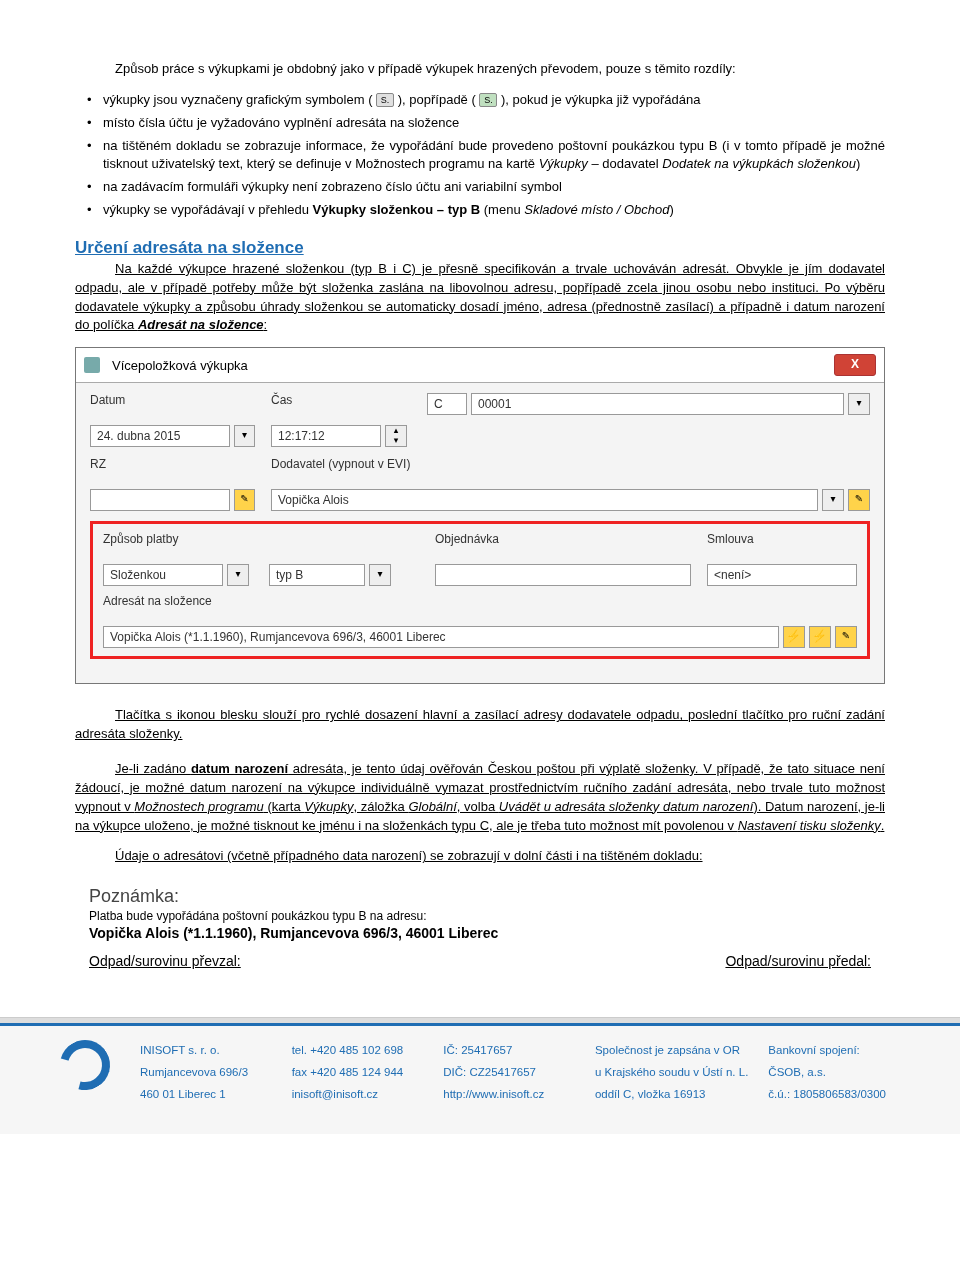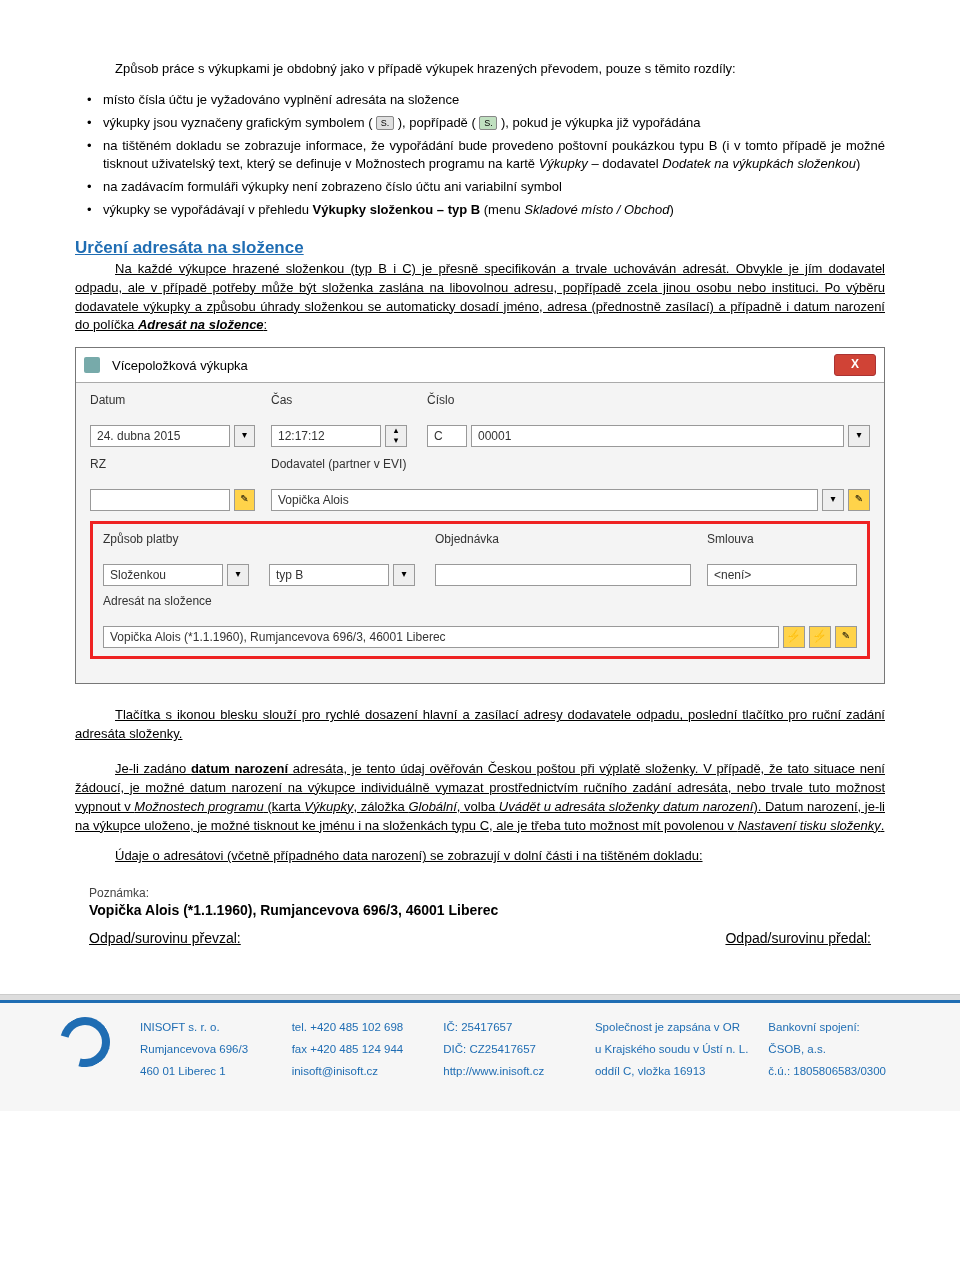--- a/index.html
+++ b/index.html
@@ -33,21 +33,21 @@
   .spin-btn { font-size:9px; line-height:9px; display:flex; flex-direction:column; }
   .spin-btn span { flex:1; }
   .yellow-btn { background:#ffd34a; }
   .lightning { color:#7a5100; font-size:12px; }
   .redbox { border:3px solid #e22; padding:8px 10px; margin-bottom:10px; }
   .row2 { display:flex; gap:16px; }
   .fgrow { flex:1; }
 
   
   .printed { margin: 6px 0 20px 0; padding: 8px 14px; }
-  .printed-label { font-size:12px; color:#444; margin-bottom:2px; }
+  .printed-label { font-size:18px; color:#444; margin-bottom:2px; }
   .printed-line1 { font-size:12px; margin-bottom:2px; }
   .printed-line2 { font-size:14px; font-weight:bold; margin-bottom:12px; }
   .sig-row { display:flex; justify-content:space-between; font-size:14px; text-decoration:underline; }
 
   
   .footer-wrap { position:relative; }
   .footer-stripe { height:6px; background:#ddd; border-top:1px solid #ccc; }
   .footer-stripe2 { height:3px; background:#1f6db3; }
   .footer { display:flex; padding:14px 60px 28px 60px; background:#f6f6f6; font-size:11.5px; color:#1f6db3; gap:20px; align-items:flex-start; }
   .footer .logo { width:50px; height:50px; border:8px solid #1f6db3; border-radius:50%; border-left-color:transparent; transform:rotate(-30deg); margin-right:10px; flex:0 0 auto; }
@@ -55,28 +55,28 @@
   .footer-col div { white-space:nowrap; }
 </style>
 </head>
 <body>
 
 <div class="page">
 
   <p class="para" style="text-indent:40px;">Způsob práce s výkupkami je obdobný jako v případě výkupek hrazených převodem, pouze s těmito rozdíly:</p>
 
   <ul class="bullets">
-    <li>místo čísla účtu je vyžadováno vyplnění adresáta na složence</li>
     <li>
       <span>výkupky jsou vyznačeny grafickým symbolem (</span>
       <span class="inline-icon">S.</span>
       <span>), popřípadě (</span>
       <span class="inline-icon green">S.</span>
       <span>), pokud je výkupka již vypořádána</span>
     </li>
+    <li>místo čísla účtu je vyžadováno vyplnění adresáta na složence</li>
     <li>
       <span>na tištěném dokladu se zobrazuje informace, že vypořádání bude provedeno poštovní poukázkou typu B (i v tomto případě je možné tisknout uživatelský text, který se definuje v Možnostech programu na kartě </span><span class="i">Výkupky</span><span> – dodavatel </span><span class="i">Dodatek na výkupkách složenkou</span><span>)</span>
     </li>
     <li>na zadávacím formuláři výkupky není zobrazeno číslo účtu ani variabilní symbol</li>
     <li>
       <span>výkupky se vypořádávají v přehledu </span><span class="b">Výkupky složenkou – typ B</span><span> (menu </span><span class="i">Skladové místo / Obchod</span><span>)</span>
     </li>
   </ul>
 
   <h3 class="section-title">Určení adresáta na složence</h3>
@@ -105,60 +105,59 @@
           <label>Čas</label>
           <div class="ctrl">
             <input class="input" style="width: 110px;" readonly="" value="12:17:12">
             <div class="spin-btn">
                 <span>▴</span>
                 <span>▾</span>
               </div>
           </div>
         </div>
         <div class="field fgrow">
-          <label>Číslo</label>
           <div class="ctrl">
             <input class="input" style="width: 40px;" readonly="" value="C">
             <input class="input" style="flex: 1 1 0%;" readonly="" value="00001">
             <div class="dd-btn">▾</div>
           </div>
         </div>
       </div>
 
       <div class="row">
         <div class="field" style="width:165px;">
           <label>RZ</label>
           <div class="ctrl">
             <input class="input" style="width: 140px;" value="">
             <div class="small-btn yellow-btn">✎</div>
           </div>
         </div>
         <div class="field fgrow">
-          <label>Dodavatel (partner v EVI)</label>
+          <label>Dodavatel (vypnout v EVI)</label>
           <div class="ctrl">
             <input class="input" style="flex: 1 1 0%;" readonly="" value="Vopička Alois">
             <div class="dd-btn">▾</div>
             <div class="small-btn yellow-btn">✎</div>
           </div>
         </div>
       </div>
 
       <div class="redbox">
         <div class="row2">
           <div class="field" style="width:150px;">
             <label>Způsob platby</label>
             <div class="ctrl">
               <input class="input" style="width: 120px;" readonly="" value="Složenkou">
               <div class="dd-btn">▾</div>
             </div>
           </div>
           <div class="field" style="width:150px;">
             <label>&nbsp;</label>
             <div class="ctrl">
-              <input class="input" style="width: 120px;" readonly="" value="typ B">
+              <input class="input" style="width: 96px;" readonly="" value="typ B">
               <div class="dd-btn">▾</div>
             </div>
           </div>
           <div class="field fgrow">
             <label>Objednávka</label>
             <input class="input" value="" style="">
           </div>
           <div class="field" style="width:150px;">
             <label>Smlouva</label>
             <input class="input" readonly="" value="&lt;není&gt;" style="">
@@ -180,20 +179,21 @@
   <p class="para u" style="text-indent:40px;">Tlačítka s ikonou blesku slouží pro rychlé dosazení hlavní a zasílací adresy dodavatele odpadu, poslední tlačítko pro ruční zadání adresáta složenky.</p>
 
   <p class="para u" style="text-indent:40px;margin-top:16px;">
     <span>Je-li zadáno </span><span class="b">datum narození</span><span> adresáta, je tento údaj ověřován Českou poštou při výplatě složenky. V případě, že tato situace není žádoucí, je možné datum narození na výkupce individuálně vymazat prostřednictvím ručního zadání adresáta, nebo trvale tuto možnost vypnout v </span><span class="i">Možnostech programu</span><span> (karta </span><span class="i">Výkupky</span><span>, záložka </span><span class="i">Globální</span><span>, volba </span><span class="i">Uvádět u adresáta složenky datum narození</span><span>). Datum narození, je-li na výkupce uloženo, je možné tisknout ke jménu i na složenkách typu C, ale je třeba tuto možnost mít povolenou v </span><span class="i">Nastavení tisku složenky</span><span>.</span>
   </p>
 
   <p class="para u" style="text-indent:40px;">Údaje o adresátovi (včetně případného data narození) se zobrazují v dolní části i na tištěném dokladu:</p>
 
   <div class="printed">
     <div class="printed-label">Poznámka:</div>
+    <div class="printed-line1">Platba bude vypořádána poštovní poukázkou typu B na adresu:</div>
     <div class="printed-line2">Vopička Alois (*1.1.1960), Rumjancevova 696/3, 46001 Liberec</div>
     <div class="sig-row">
       <span>Odpad/surovinu převzal:</span>
       <span>Odpad/surovinu předal:</span>
     </div>
   </div>
 
 </div>
 
 <div class="footer-wrap">

